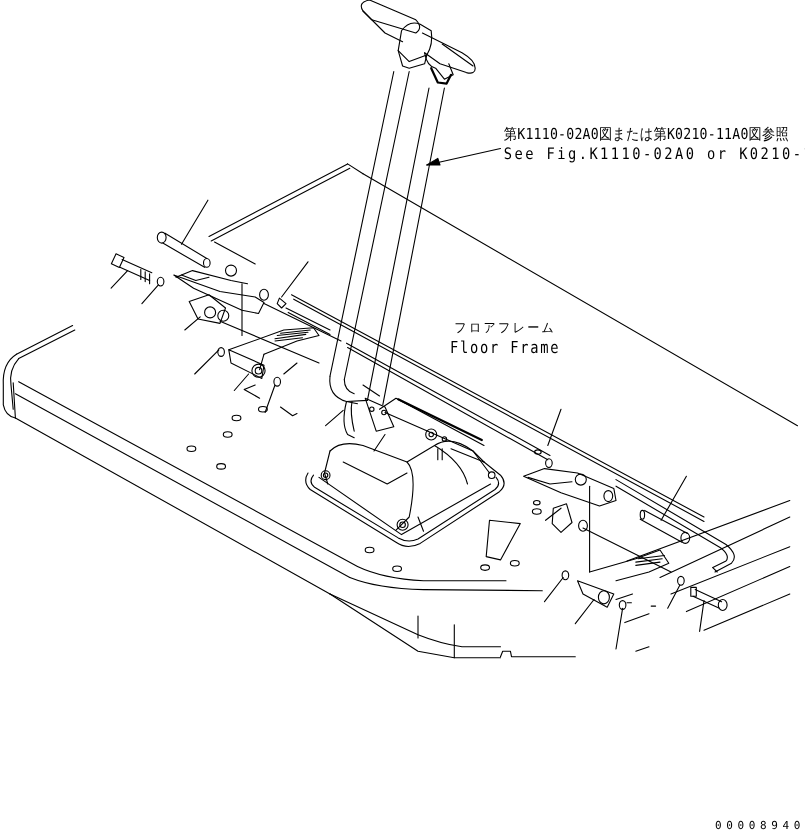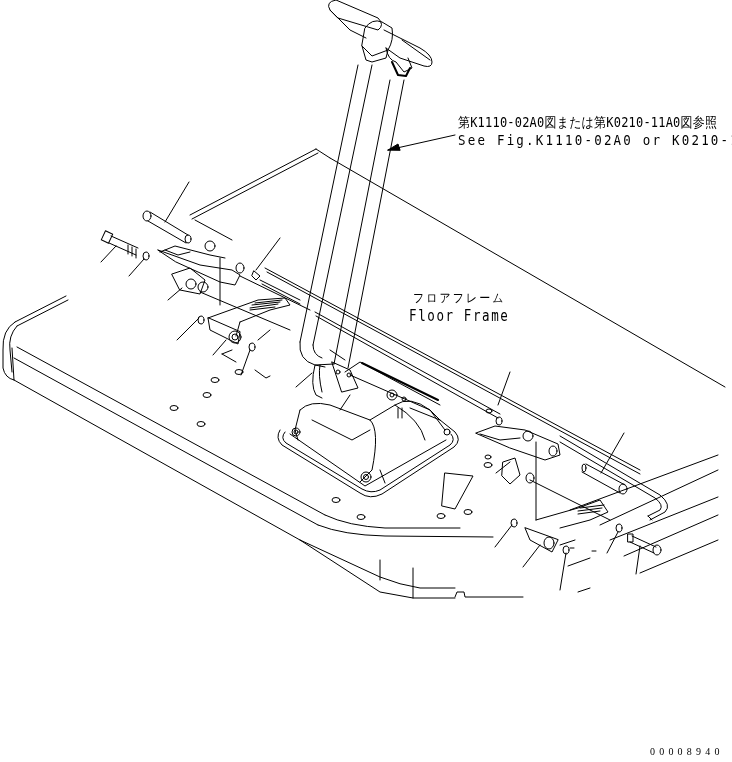--- a/index.html
+++ b/index.html
@@ -8,21 +8,21 @@
   #diagram line, #diagram path, #diagram polyline, #diagram polygon, #diagram ellipse, #diagram rect, #diagram circle {
     fill: none; stroke: #000; stroke-width: 1; stroke-linejoin: round; stroke-linecap: round;
   }
   #diagram .fillw { fill: #fff; }
   #diagram .thick { stroke-width: 2; }
   .label { position: absolute; color: #000; white-space: pre; line-height: 1; font-family: "DejaVu Sans Mono", monospace; }
   .ref-jp { left: 458px; top: 115px; font-size: 12px; letter-spacing: 0.2px; transform: scaleY(1.15); transform-origin: left top; }
   .ref-en { left: 458px; top: 133px; font-size: 12.5px; letter-spacing: 2.2px; transform: scaleY(1.15); transform-origin: left top; }
   .frame-jp { left: 413px; top: 292px; font-size: 11px; letter-spacing: 2px; transform: scaleY(1.1); transform-origin: left top; }
   .frame-en { left: 409px; top: 309px; font-size: 12.5px; letter-spacing: 1.6px; transform: scaleY(1.2); transform-origin: left top; }
-  .drawing-no { left: 650px; top: 747px; font-size: 10px; letter-spacing: 4.2px; font-family: Liberation Serif, serif; }
+  .drawing-no { left: 650px; top: 747px; font-size: 10px; letter-spacing: 4.2px; }
 </style>
 </head>
 <body>
 
 <svg id="diagram" viewBox="0 0 732 762" xmlns="http://www.w3.org/2000/svg">
 
   <g>
 
     <line x1="190" y1="215" x2="316" y2="149"></line>
     <line x1="192" y1="219" x2="318" y2="153"></line>

